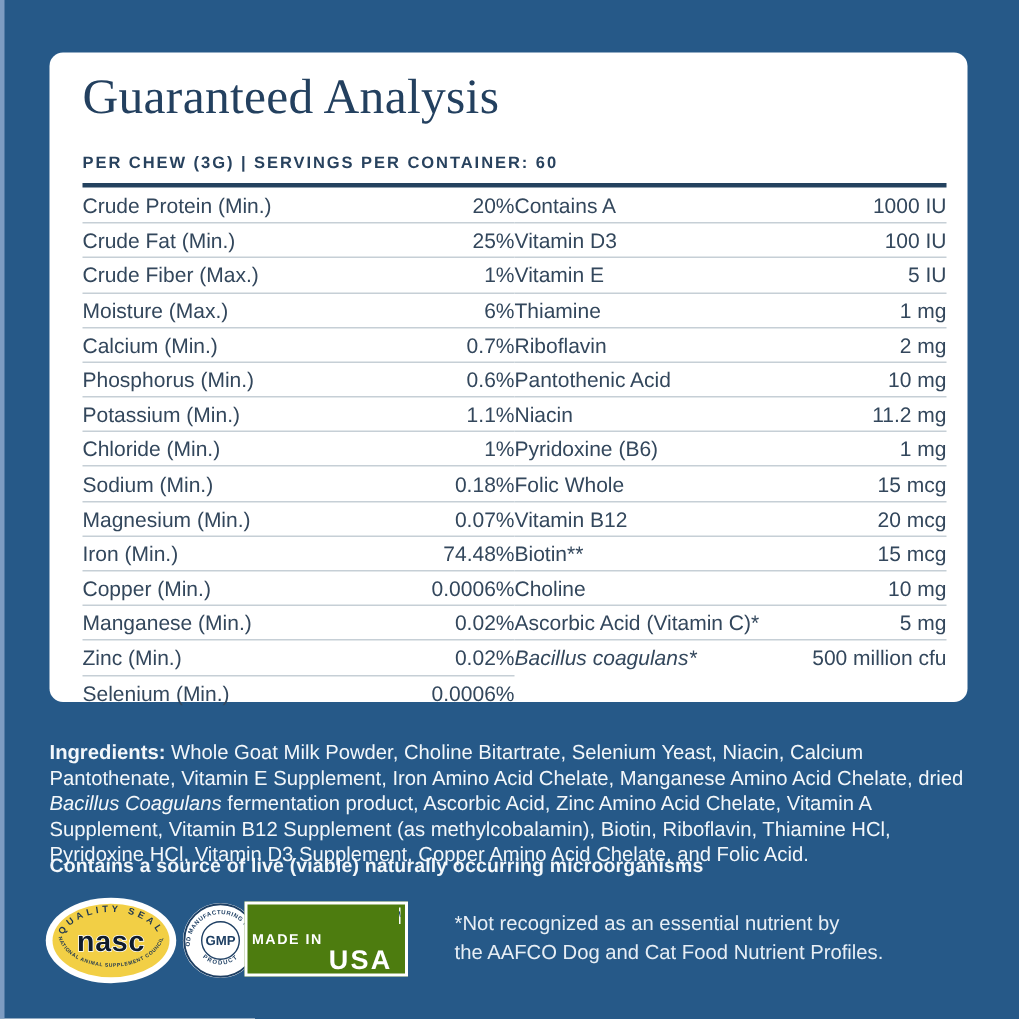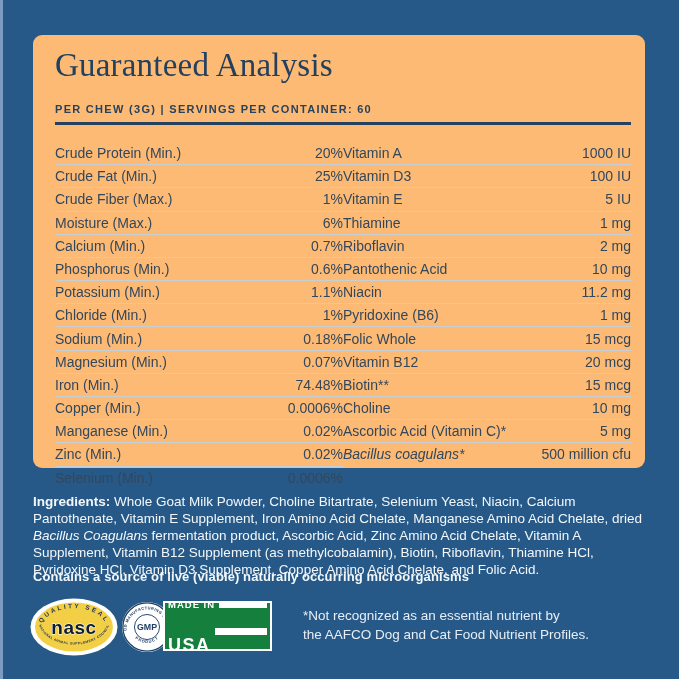--- a/index.html
+++ b/index.html
@@ -6,34 +6,34 @@
   .stage {
     position:relative; width:679px; height:679px;
     background:#265988; overflow:hidden;
     font-family:"Liberation Sans", sans-serif;
   }
   .edge-strip { position:absolute; left:0; top:0; width:3px; height:679px; background:#7d9cc2; }
 
   
   .card {
     position:absolute; left:33px; top:35px; width:612px; height:433px;
-    background:#fdba74; border-radius:9px; box-sizing:border-box;
+    background:#ffffff; border-radius:9px; box-sizing:border-box;
     padding:10px 14px 0 22px;
   }
   .card h1 {
     margin:2px 0 0 0; font-family:"Liberation Serif", serif; font-weight:500;
     font-size:33px; line-height:1.12; color:#23405f; letter-spacing:0.2px;
   }
   .serving-line {
     margin-top:19px; font-size:11px; font-weight:700; letter-spacing:1.3px;
     color:#28425e;
   }
   .thick-rule { margin-top:7px; height:3px; background:#24425f; }
 
-  .columns { display:flex; margin-top:17px; }
+  .columns { display:flex; margin-top:1px; }
   .col { flex:1; min-width:0; }
   .trow {
     height:22.2px; display:flex; justify-content:space-between; align-items:center;
     border-bottom:1px solid #c6cfd6; font-size:14px; color:#33475c;
   }
   .trow.last { border-bottom:none; }
   .tlabel { white-space:nowrap; }
   .tvalue { white-space:nowrap; text-align:right; }
   .italic { font-style:italic; }
 
@@ -50,22 +50,22 @@
   .footnote {
     position:absolute; left:303px; top:606px; width:345px;
     color:#e7eef5; font-size:13.5px; line-height:19px; font-weight:500;
   }
 
   
   .nasc-seal { position:absolute; left:30px; top:598px; width:88px; height:58px; }
   .gmp-seal  { position:absolute; left:121px; top:601px; width:52px; height:52px; }
   .usa-badge {
     position:absolute; left:163px; top:601px; width:109px; height:50px;
-    border:2px solid #ffffff; background:#15803d; box-sizing:border-box;
-    padding:2px 3px; display:flex; flex-direction:column; justify-content:center;
+    border:2px solid #ffffff; background:#4d7c0f; box-sizing:border-box;
+    padding:2px 3px; display:flex; flex-direction:row; justify-content:flex-start;
   }
   .usa-row { display:flex; align-items:center; gap:4px; }
   .usa-madein { color:#fff; font-weight:700; font-size:9.5px; letter-spacing:1px; white-space:nowrap; }
   .usa-big    { color:#fff; font-weight:700; font-size:18px; letter-spacing:1.5px; line-height:16px; white-space:nowrap;margin-top:27px; }
   .usa-stripe { flex:1; height:7px; background:#ffffff; }
   .usa-stripe.tall { height:7px; }
   .usa-bottom {
     background:#ffffff; color:#1e4872; font-weight:700; font-size:5.5px;
     letter-spacing:0.3px; text-align:center; height:11px; line-height:11px;
     white-space:nowrap; overflow:hidden;
@@ -141,21 +141,21 @@
             <span class="tvalue">0.02%</span>
           </div>
         <div class="trow last">
             <span class="tlabel">Selenium (Min.)</span>
             <span class="tvalue">0.0006%</span>
           </div>
       </div>
 
       <div class="col">
         <div class="trow">
-            <span class="tlabel">Vitamin A</span>
+            <span class="tlabel">Contains A</span>
             <span class="tvalue">1000 IU</span>
           </div>
         <div class="trow">
             <span class="tlabel">Vitamin D3</span>
             <span class="tvalue">100 IU</span>
           </div>
         <div class="trow">
             <span class="tlabel">Vitamin E</span>
             <span class="tvalue">5 IU</span>
           </div>

